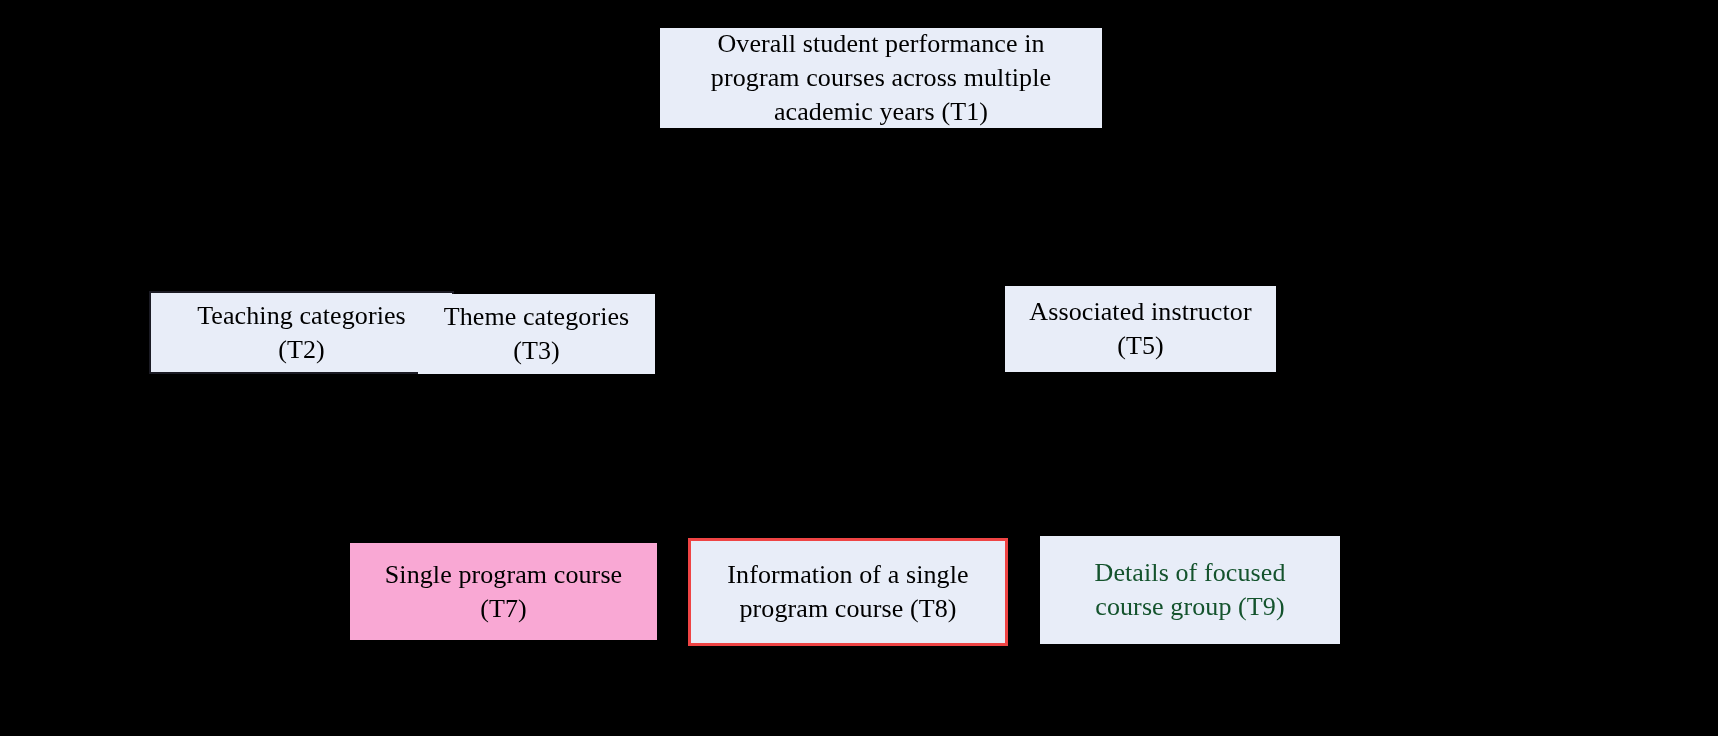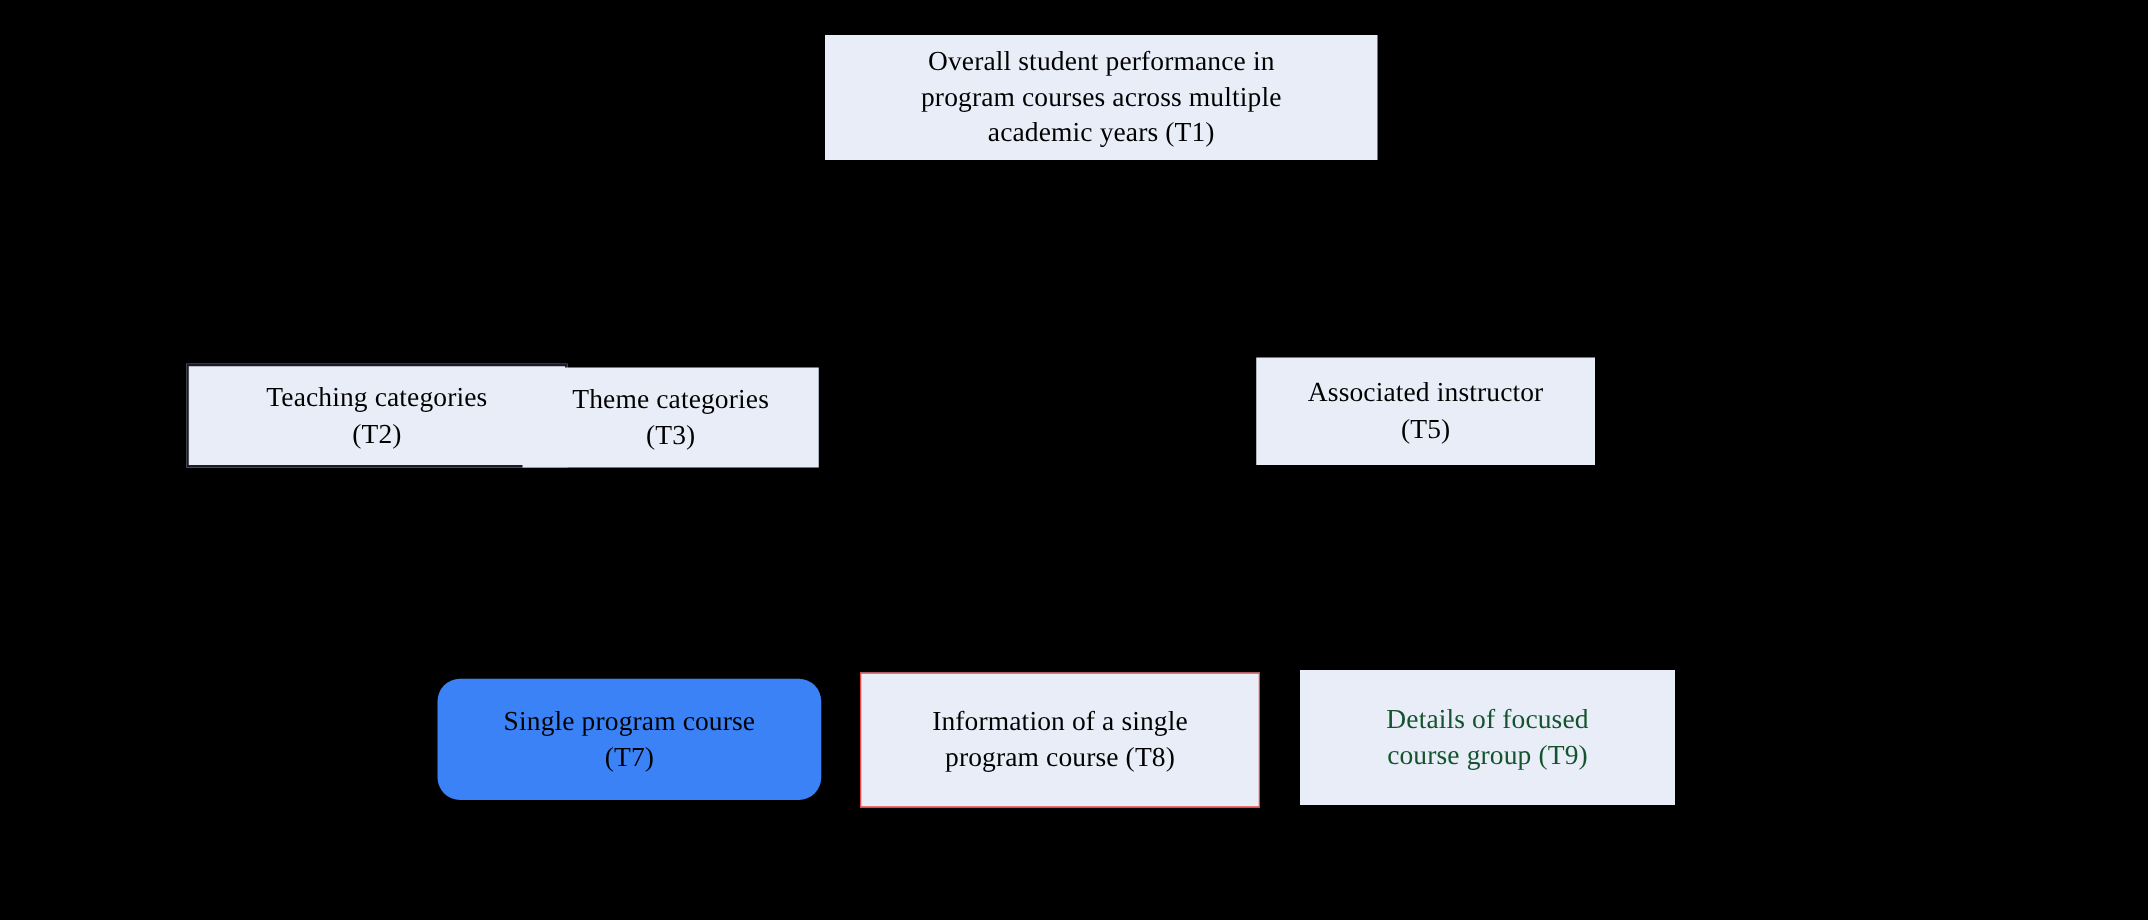--- a/index.html
+++ b/index.html
@@ -19,36 +19,36 @@
   .node {
     position: absolute;
     box-sizing: border-box;
     background: #e8edf8;
     color: #000000;
     display: flex;
     align-items: center;
     justify-content: center;
     text-align: center;
     font-family: "Liberation Serif", "DejaVu Serif", serif;
-    font-size: 22px;
+    font-size: 26px;
     line-height: 1.30;
     letter-spacing: 0.1px;
     padding: 2px 6px;
     user-select: none;
   }
   .node .label {
     display: block;
     width: 100%;
     white-space: pre-line;
   }
   .node.bordered {
     border: 2px solid #1b1b24;
   }
   .node.bordered-thin {
-    border: 1px solid #ef4444;
+    border: 3px solid #ef4444;
   }
 </style>
 </head>
 <body>
 
 <div id="stage" style="background: rgb(0, 0, 0);">
     <div class="node" style="left: 660px; top: 28px; width: 442px; height: 100px; background: rgb(232, 237, 248); color: rgb(0, 0, 0);">
       <span class="label">Overall student performance in
 program courses across multiple
 academic years (T1)</span>
@@ -58,21 +58,21 @@
 (T2)</span>
     </div>
     <div class="node" style="left: 418px; top: 294px; width: 237px; height: 80px; background: rgb(232, 237, 248); color: rgb(0, 0, 0); justify-content: flex-end;">
       <span class="label">Theme categories
 (T3)</span>
     </div>
     <div class="node" style="left: 1005px; top: 286px; width: 271px; height: 86px; background: rgb(232, 237, 248); color: rgb(0, 0, 0);">
       <span class="label">Associated instructor
 (T5)</span>
     </div>
-    <div class="node" style="left: 350px; top: 543px; width: 307px; height: 97px; background: #3b82f6; color: rgb(0, 0, 0); border-radius: 18px;">
+    <div class="node" style="left: 350px; top: 543px; width: 307px; height: 97px; background: #f9a8d4; color: rgb(0, 0, 0);">
       <span class="label">Single program course
 (T7)</span>
     </div>
     <div class="node bordered-thin" style="left: 688px; top: 538px; width: 320px; height: 108px; background: rgb(232, 237, 248); color: rgb(0, 0, 0);">
       <span class="label">Information of a single
 program course (T8)</span>
     </div>
     <div class="node" style="left: 1040px; top: 536px; width: 300px; height: 108px; background: rgb(232, 237, 248); color: #14532d;">
       <span class="label">Details of focused
 course group (T9)</span>

